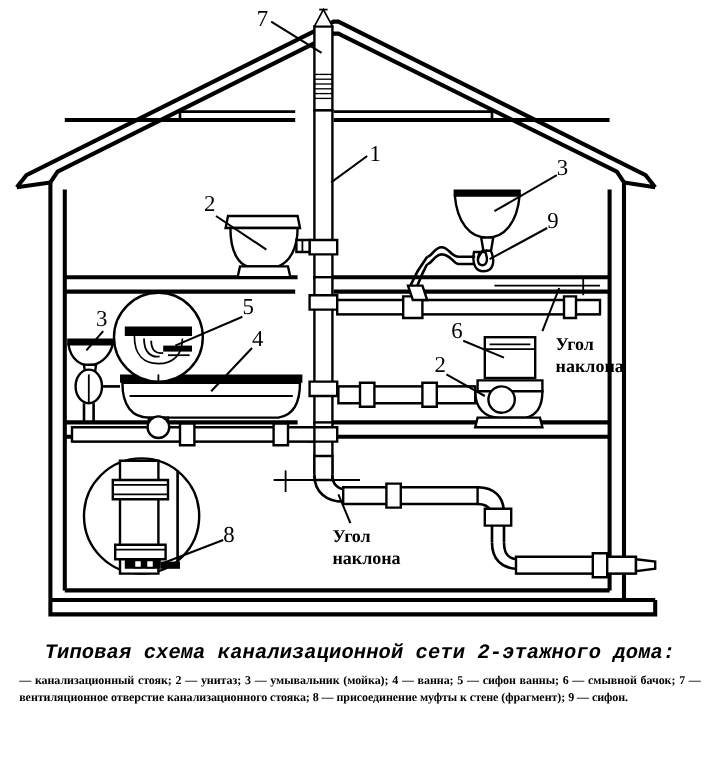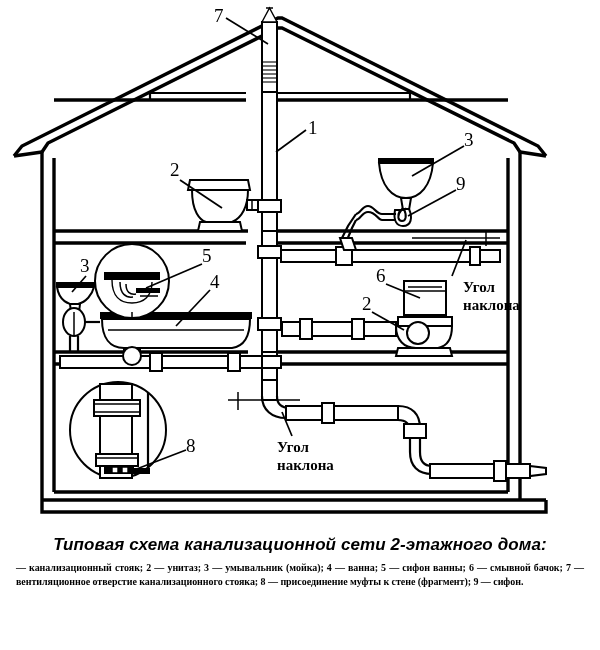--- a/index.html
+++ b/index.html
@@ -33,21 +33,21 @@
   }
   .caption-block {
     position: absolute;
     left: 0;
     top: 525px;
     width: 600px;
     padding: 0 14px;
     box-sizing: border-box;
   }
   .caption-title {
-    font-family: Liberation Sans, sans-serif;
+    font-family: Liberation Mono, monospace;
     font-style: italic;
     font-weight: bold;
     font-size: 17px;
     text-align: center;
     line-height: 1.45;
     letter-spacing: 0.1px;
     margin: 8px 0 3px 0;
     white-space: nowrap;
   }
   .caption-body {

